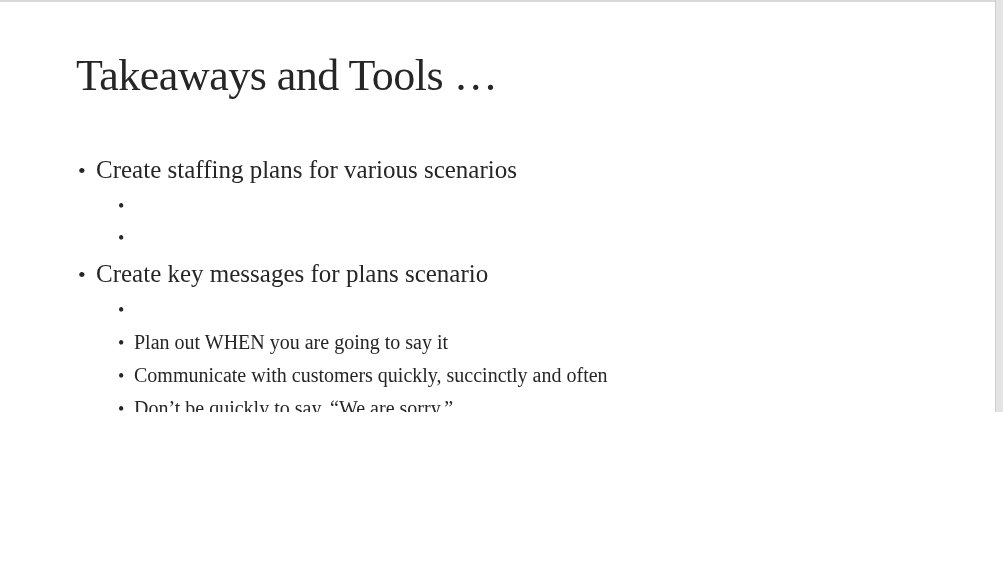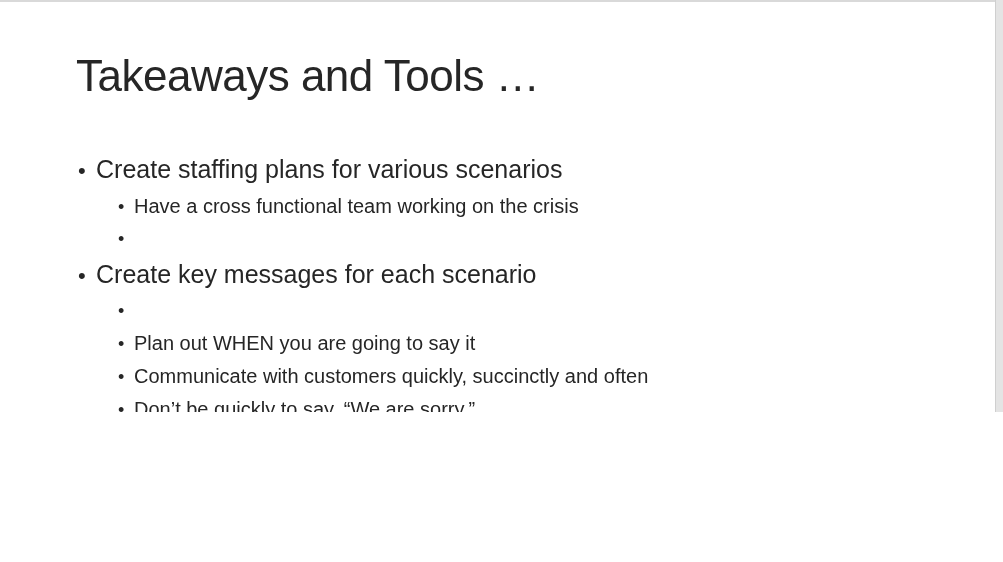--- a/index.html
+++ b/index.html
@@ -6,21 +6,21 @@
     margin: 0;
     padding: 0;
     background: #ffffff;
   }
   .page {
     position: relative;
     width: 1003px;
     height: 412px;
     overflow: hidden;
     background: #ffffff;
-    font-family: Liberation Sans, sans-serif;
+    font-family: Liberation Serif, serif;
     color: #262626;
   }
   .top-line {
     position: absolute;
     top: 0; left: 0; right: 0;
     height: 2px;
     background: #d9d9d9;
   }
   .edge-strip {
     position: absolute;
@@ -81,30 +81,29 @@
 
   <div class="slide-body">
 
     <div class="bullet-line l1">
       <span class="marker">•</span>
       <span>Create staffing plans for various scenarios</span>
     </div>
 
     <div class="bullet-line l2">
       <span class="marker">•</span>
-      <span>Have a cross functional team working on the crisis</span>
     </div>
 
     <div class="bullet-line l2">
       <span class="marker">•</span>
     </div>
 
     <div class="bullet-line l1">
       <span class="marker">•</span>
-      <span>Create key messages for each scenario</span>
+      <span>Create key messages for plans scenario</span>
     </div>
 
     <div class="bullet-line l2">
       <span class="marker">•</span>
     </div>
 
     <div class="bullet-line l2">
       <span class="marker">•</span>
       <span>Plan out WHEN you are going to say it</span>
     </div>

